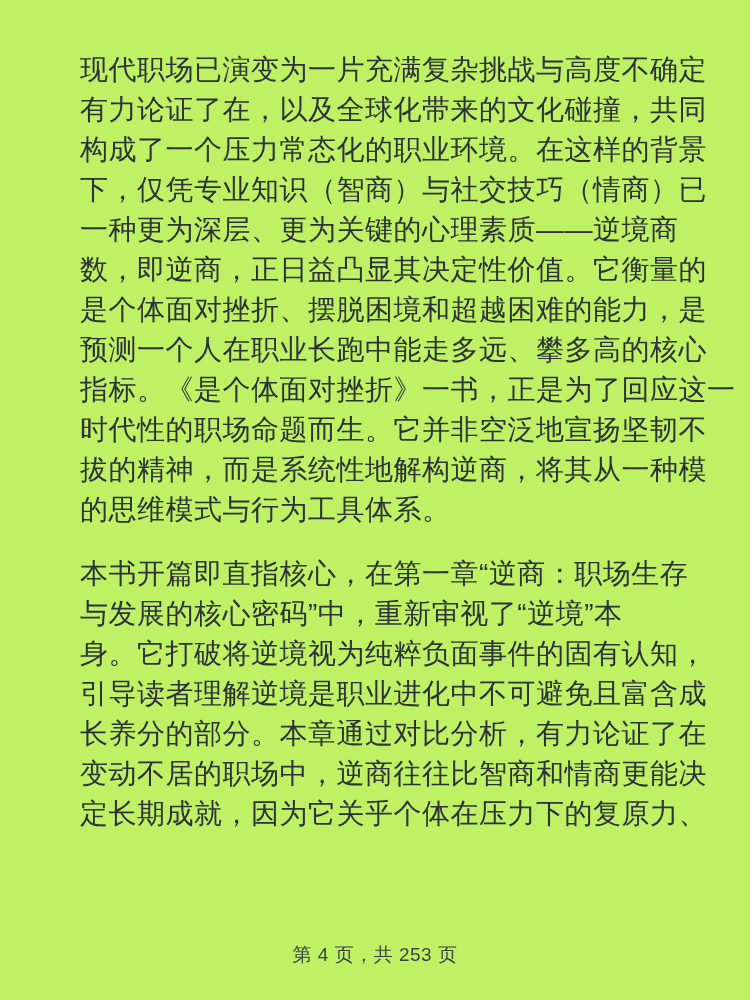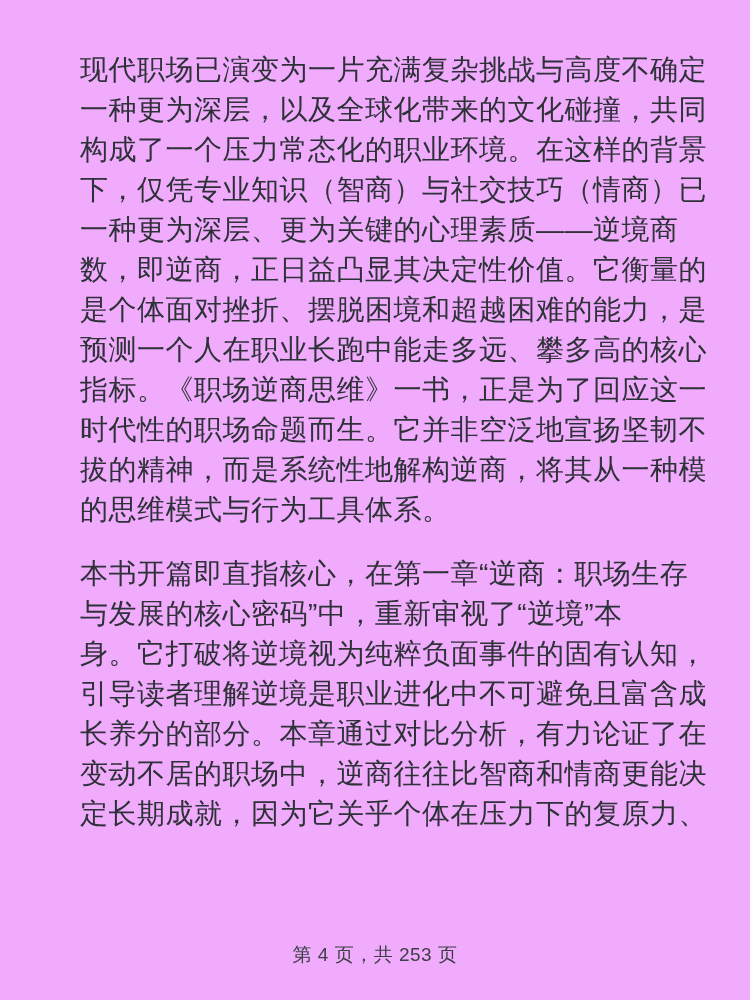--- a/index.html
+++ b/index.html
@@ -5,21 +5,21 @@
   * { margin: 0; padding: 0; box-sizing: border-box; }
   html, body {
     width: 750px;
     background: #ffffff;
     font-family: "Liberation Sans", sans-serif;
   }
   .page {
     position: relative;
     width: 750px;
     height: 1000px;
-    background: #f0abfc;
+    background: #bef264;
     overflow: hidden;
   }
   .text-column {
     position: absolute;
     top: 50px;
     left: 80px;
     width: 594px;
   }
   .paragraph {
     color: #2e3138;
@@ -46,28 +46,28 @@
   }
 </style>
 </head>
 <body>
 
 <div class="page">
   <div class="text-column">
 
     <div class="paragraph">
       <div class="text-line">现代职场已演变为一片充满复杂挑战与高度不确定</div>
-      <div class="text-line">一种更为深层，以及全球化带来的文化碰撞，共同</div>
+      <div class="text-line">有力论证了在，以及全球化带来的文化碰撞，共同</div>
       <div class="text-line">构成了一个压力常态化的职业环境。在这样的背景</div>
       <div class="text-line">下，仅凭专业知识（智商）与社交技巧（情商）已</div>
       <div class="text-line">一种更为深层、更为关键的心理素质——逆境商</div>
       <div class="text-line">数，即逆商，正日益凸显其决定性价值。它衡量的</div>
       <div class="text-line">是个体面对挫折、摆脱困境和超越困难的能力，是</div>
       <div class="text-line">预测一个人在职业长跑中能走多远、攀多高的核心</div>
-      <div class="text-line">指标。《职场逆商思维》一书，正是为了回应这一</div>
+      <div class="text-line">指标。《是个体面对挫折》一书，正是为了回应这一</div>
       <div class="text-line">时代性的职场命题而生。它并非空泛地宣扬坚韧不</div>
       <div class="text-line">拔的精神，而是系统性地解构逆商，将其从一种模</div>
       <div class="text-line">的思维模式与行为工具体系。</div>
     </div>
 
     <div class="paragraph">
       <div class="text-line">本书开篇即直指核心，在第一章“逆商：职场生存</div>
       <div class="text-line">与发展的核心密码”中，重新审视了“逆境”本</div>
       <div class="text-line">身。它打破将逆境视为纯粹负面事件的固有认知，</div>
       <div class="text-line">引导读者理解逆境是职业进化中不可避免且富含成</div>

